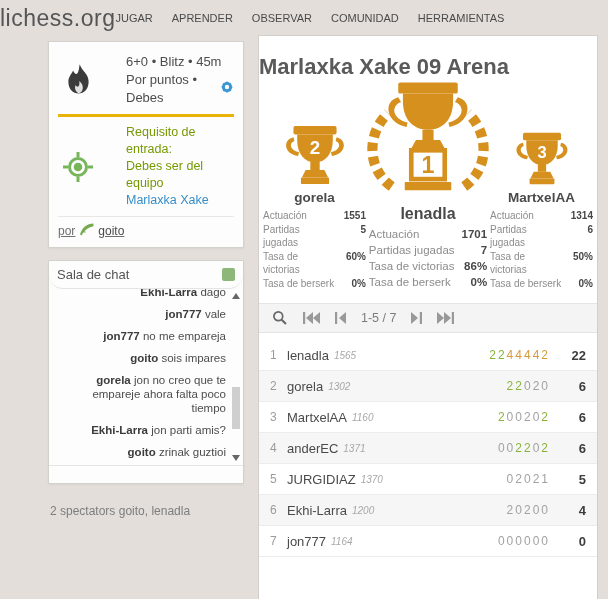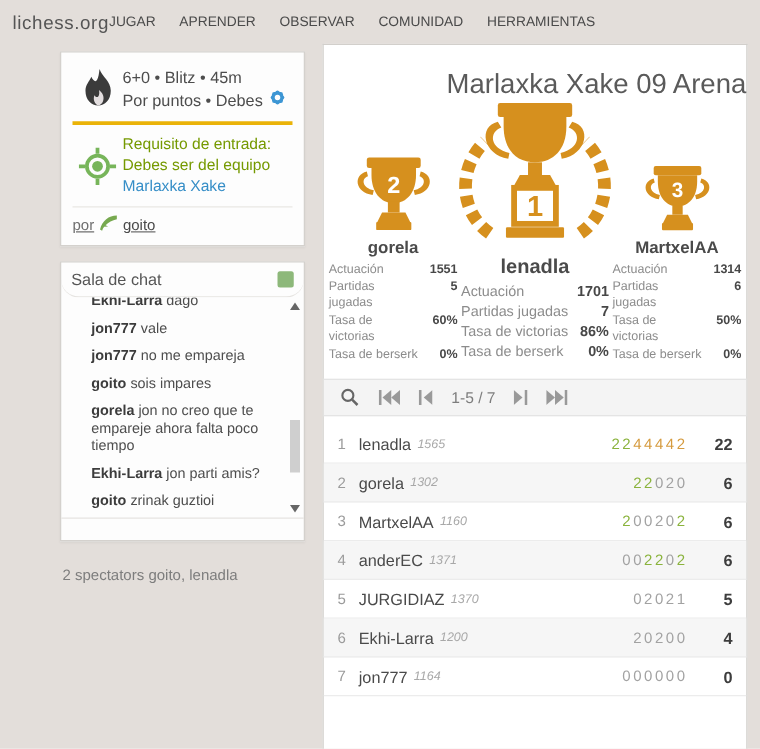--- a/index.html
+++ b/index.html
@@ -3,55 +3,55 @@
 <meta charset="utf-8">
 <style>
   * { box-sizing: border-box; }
   html,body { margin:0; padding:0; }
   body {
     width:608px; height:599px; overflow:hidden; position:relative;
     background:#e3deda; font-family:"Liberation Sans",sans-serif; color:#4d4d4d;
   }
   
   .topbar { position:absolute; top:0; left:0; right:0; height:36px; display:flex; align-items:center; }
-  .logo { font-size:15px; color:#555; margin-left:10px; letter-spacing:.5px; cursor:pointer; }
+  .logo { font-size:23px; color:#555; letter-spacing:.5px; cursor:pointer; }
   .topnav { display:flex; gap:19px; }
   .nav-item { font-size:11px; color:#4a4a4a; text-transform:uppercase; cursor:pointer; }
   
   .aside { position:absolute; left:48px; top:41px; width:196px; }
   .box { background:#fdfdfd; border:1px solid #d4d1cd; box-shadow:0 1px 2px rgba(0,0,0,.05); }
   .info-box { padding:4px 9px 0; }
-  .info-row { display:flex; align-items:center; padding:7px 0; }
+  .info-row { display:flex; align-items:center; padding:7px 0;gap:28px; }
   .info-row + .info-row { border-top:3px solid #eab308; }
   .icon-cell { flex:0 0 40px; display:flex; justify-content:center; }
   .info-lines { font-size:13px; line-height:18px; color:#4d4d4d; }
   .mode-line { display:flex; align-items:center; gap:5px; }
   .cond-lines { font-size:12.5px; line-height:17px; color:#759900; }
   .team-link { color:#368ec7; cursor:pointer; }
   .byline { border-top:1px solid #e9e7e4; padding:6px 0 8px; font-size:12px; display:flex; align-items:center; gap:4px; color:#6f6f6f;text-decoration:underline; }
   .byline .org { color:#4a4a4a; }
   
   .chat-box { margin-top:12px; }
   .chat-head { display:flex; align-items:center; justify-content:space-between; padding:6px 8px; border-bottom:1px solid #e6e4e1; font-size:13px; color:#555;border-radius:14px; }
   .chat-toggle { width:13px; height:13px; background:#8db87a; border-radius:2px; cursor:pointer; }
   .chat-msgs { position:relative; height:176px; overflow:hidden; padding:0 17px 2px 8px;
                display:flex; flex-direction:column; justify-content:flex-end;
                font-size:11.5px; line-height:14px; color:#4d4d4d; }
-  .msg { margin:4px 16px; }
+  .msg { margin:4px 0;text-align:right; }
   .msg .u { font-weight:bold; color:#3c3c3c; }
   .scrollbar { position:absolute; right:1px; top:1px; bottom:1px; width:12px; }
   .sb-up { width:0; height:0; border-left:4px solid transparent; border-right:4px solid transparent; border-bottom:6px solid #666; margin:3px auto 0; cursor:pointer; }
   .sb-down { width:0; height:0; border-left:4px solid transparent; border-right:4px solid transparent; border-top:6px solid #666; position:absolute; bottom:3px; left:2px; cursor:pointer; }
   .sb-thumb { position:absolute; left:2px; width:8px; top:56%; height:24%; background:#cfcfcf; cursor:grab; }
   .chat-input { height:18px; border-top:1px solid #e6e4e1; cursor:text; }
   .spectators { margin-top:20px; font-size:12px; color:#7d7d7d; padding-left:2px; }
   
   .panel { position:absolute; left:258px; top:35px; width:340px; bottom:0;
            background:#fff; border:1px solid #d2cfcb; border-bottom:none; }
-  .title { font-weight:normal; font-size:22px; color:#5a5a5a; text-align:right; margin:18px 0 2px; }
+  .title { font-weight:bold; font-size:22px; color:#5a5a5a; text-align:left; margin:18px 0 2px; }
   .podium { display:flex; align-items:flex-end; justify-content:center; padding:0 4px; }
   .podium-col { display:flex; flex-direction:column; align-items:center; }
   .col-side { width:106px; }
   .col-center { width:124px; }
   .p-name { font-weight:bold; font-size:13.5px; margin:5px 0 4px; color:#4a4a4a; }
   .col-center .p-name { font-size:16px; }
   .p-stats { display:grid; grid-template-columns:auto auto; gap:1px 7px; font-size:10px; line-height:13px; color:#8c8c8c; }
   .col-center .p-stats { font-size:11.5px; line-height:15px; }
   .p-stats .lab { }
   .p-stats .val { font-weight:bold; color:#474747; text-align:right; }

